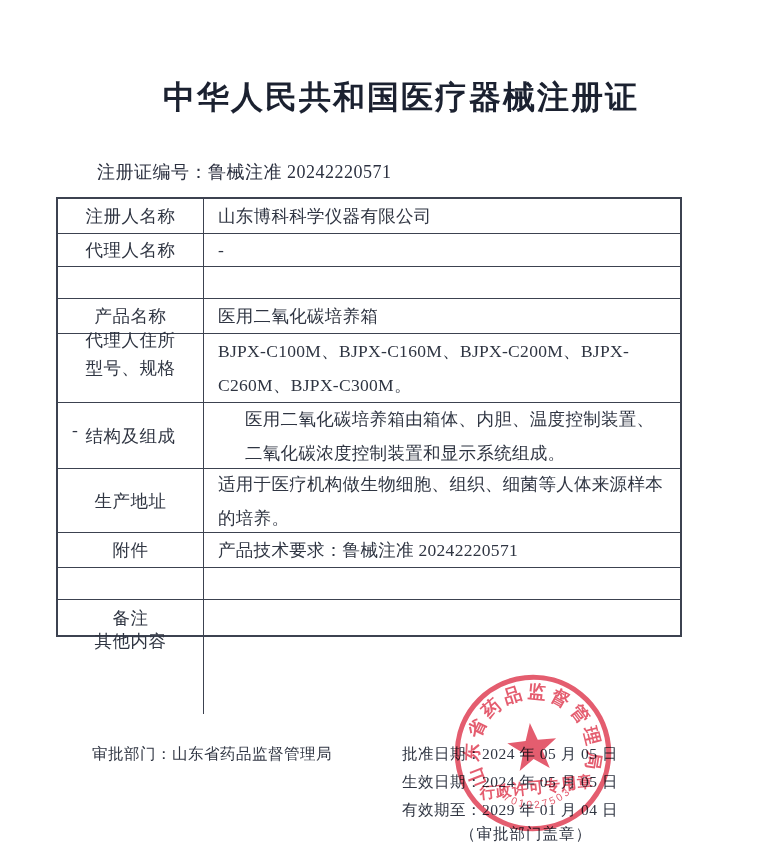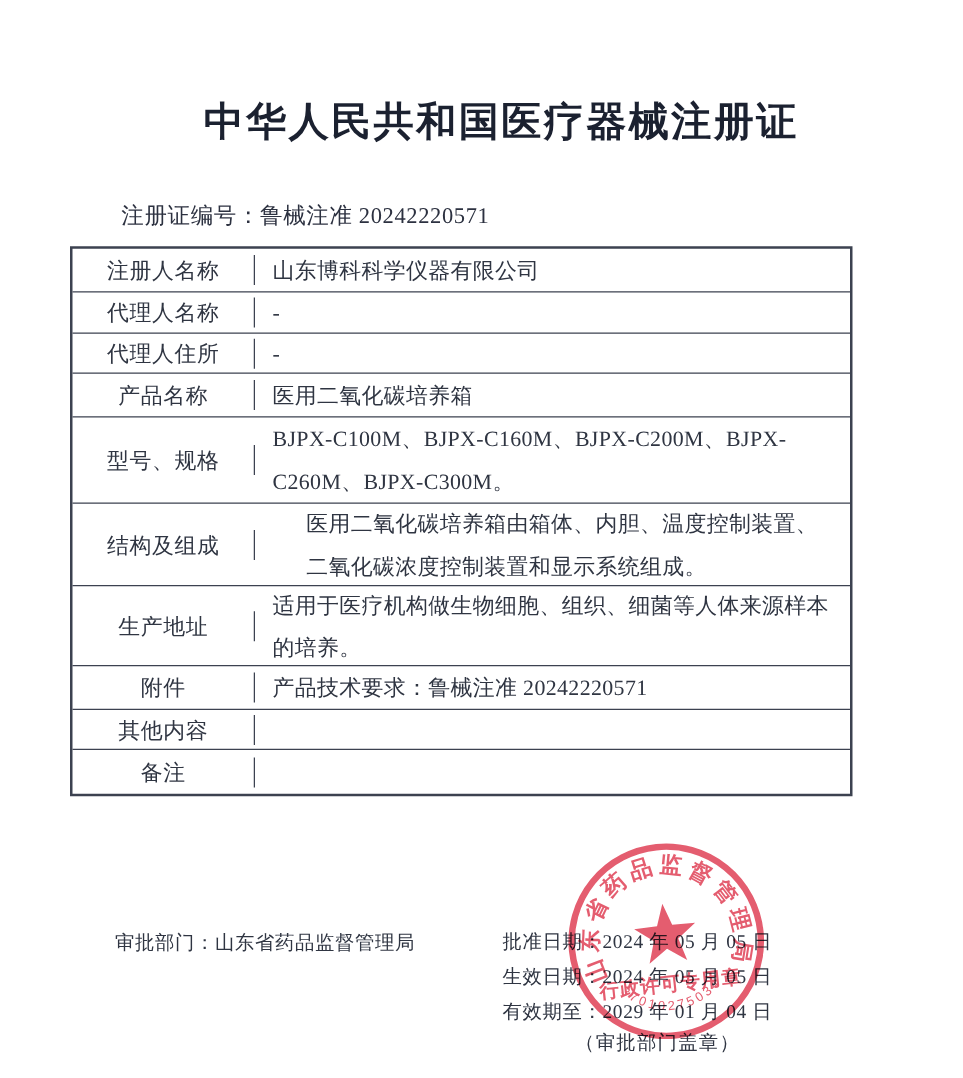--- a/index.html
+++ b/index.html
@@ -32,21 +32,20 @@
     left: 56px; top: 197px;
     width: 626px;
     border: 2px solid #3c4250;
     box-sizing: border-box;
     background: transparent;
   }
   .trow {
     display: flex;
     box-sizing: border-box;
     border-bottom: 1px solid #3c4250;
-    align-items: center;
   }
   .trow:last-child { border-bottom: none; }
   .tlabel {
     width: 146px;
     flex: 0 0 146px;
     box-sizing: border-box;
     border-right: 1px solid #3c4250;
     display: flex;
     align-items: center;
     justify-content: center;
@@ -57,21 +56,21 @@
     flex: 1;
     box-sizing: border-box;
     padding: 0 10px 0 14px;
     display: flex;
     align-items: center;
     font-size: 17.5px;
     line-height: 34px;
     letter-spacing: 0.3px;
   }
   .h35 { height: 35px; } .h69 { height: 69px; } .h34 { height: 34px; }
-  .h33 { height: 33px; } .h32 { height: 32px; } .h66 { height: 66px; gap: 27px; }
+  .h33 { height: 33px; } .h32 { height: 32px; flex-direction: column; } .h66 { height: 66px; gap: 27px; }
   .h64 { height: 64px; }
   .footer-dept {
     position: absolute;
     left: 92px; top: 744px;
     font-size: 15.5px;
     letter-spacing: 0.5px;
   }
   .footer-dates {
     position: absolute;
     left: 402px; top: 740px;

